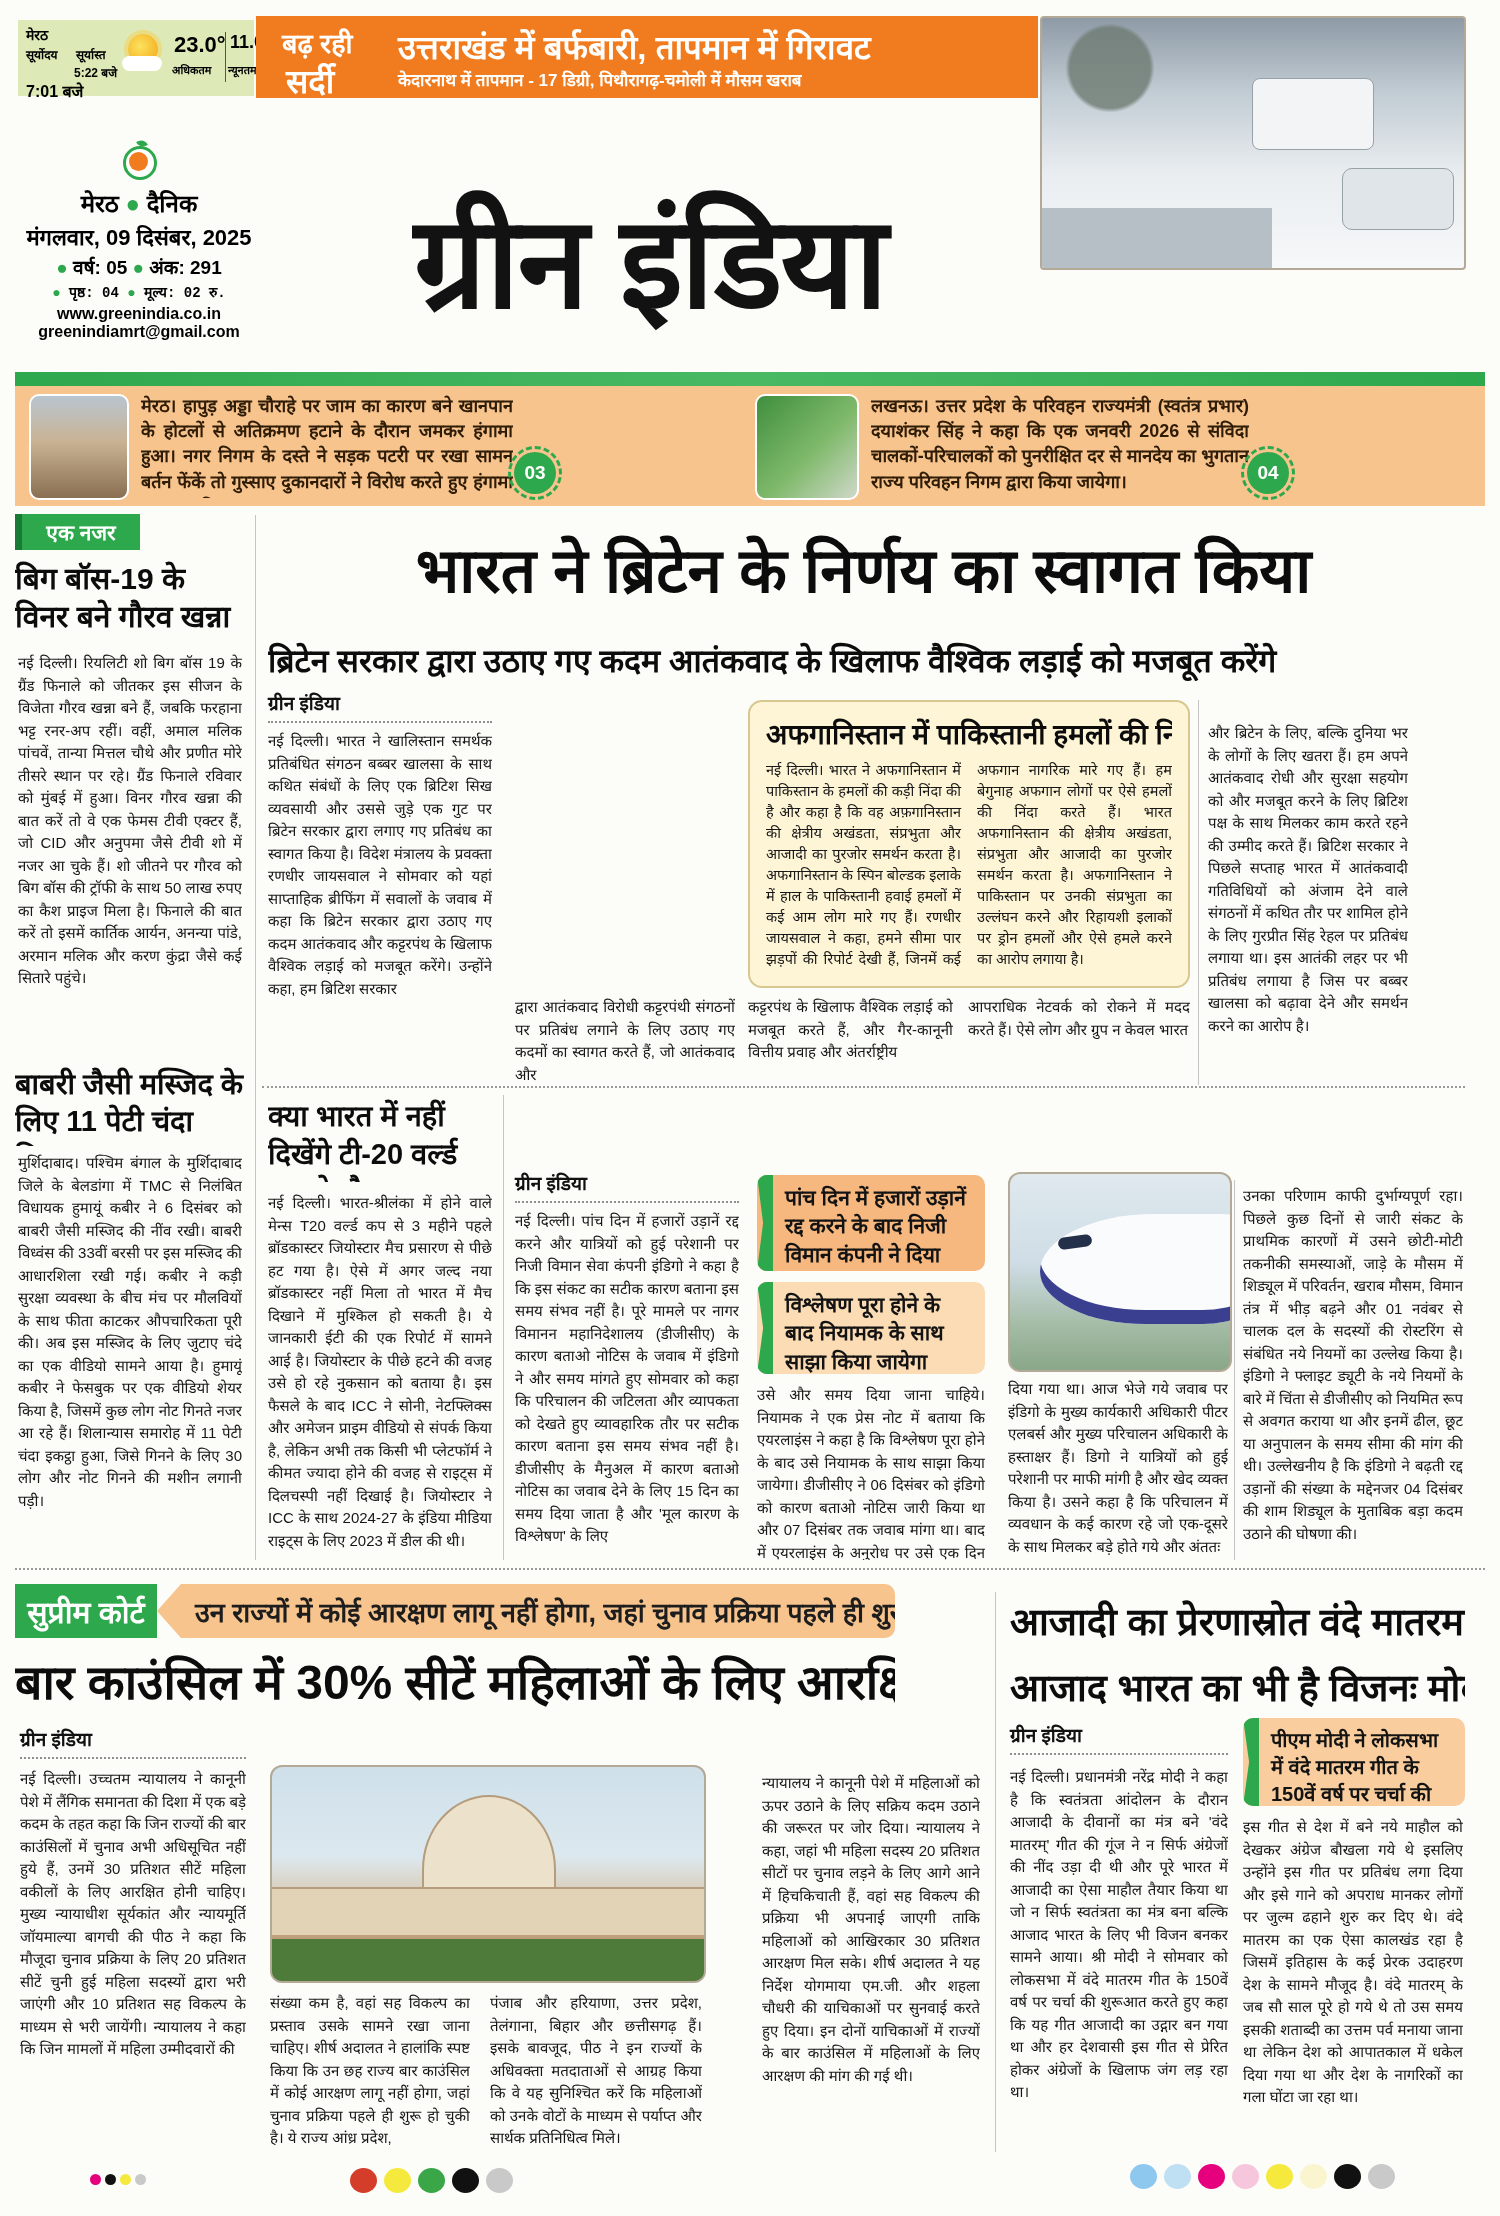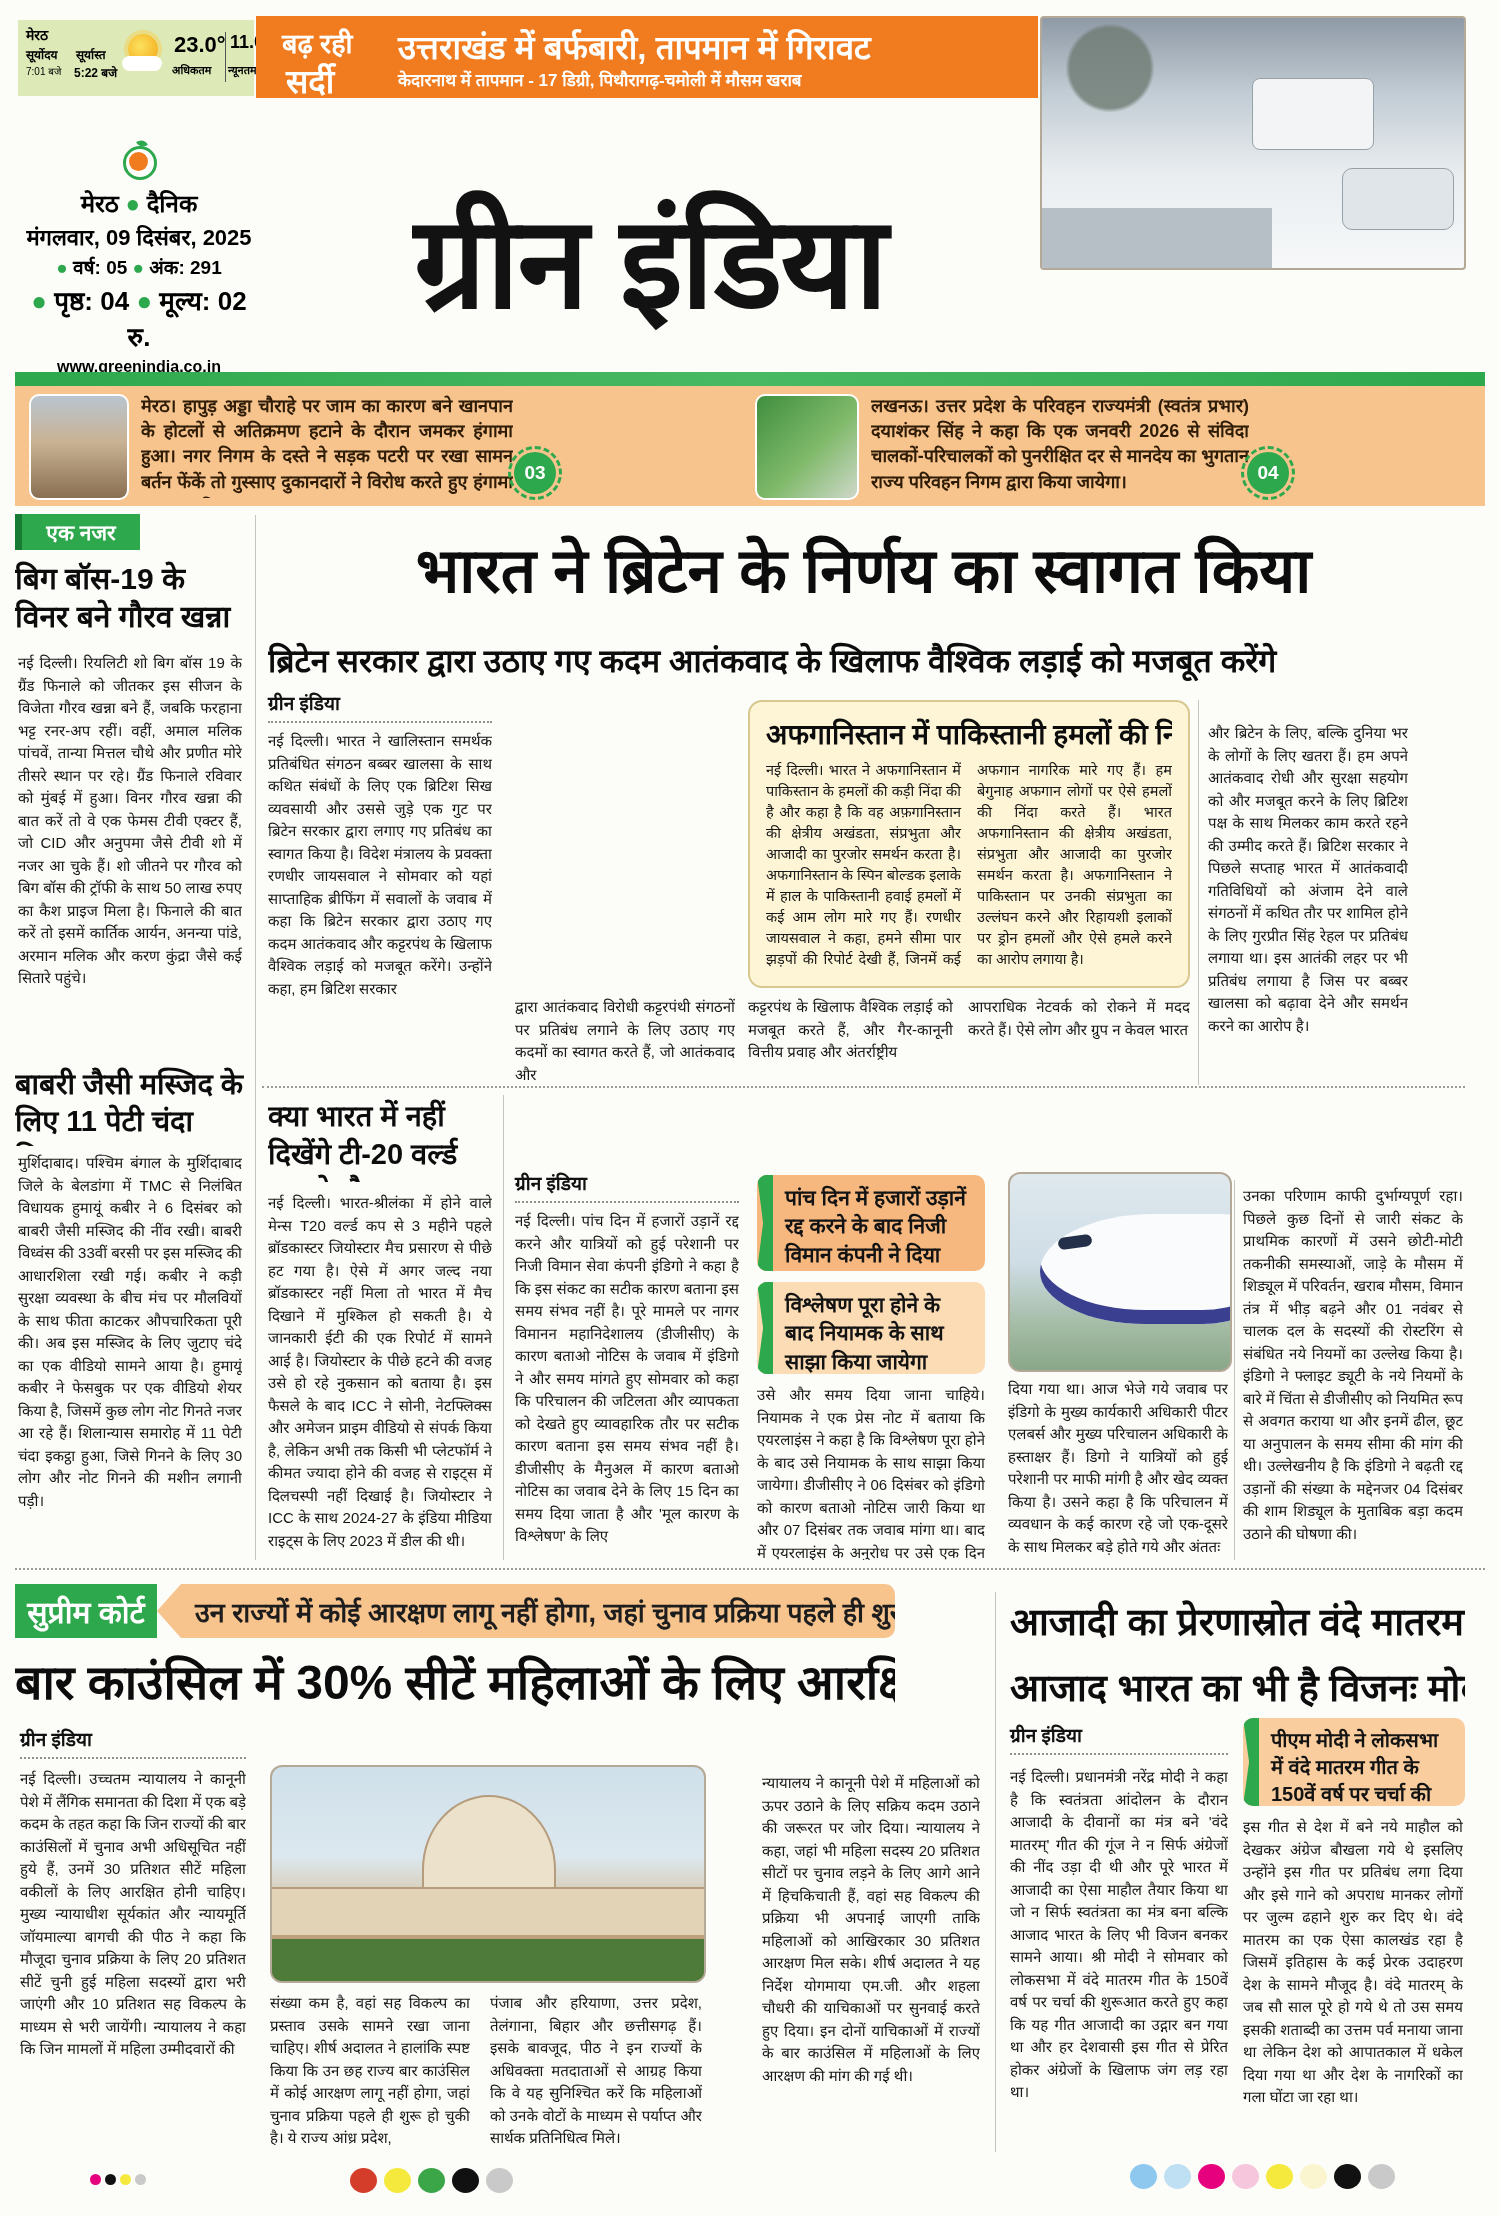--- a/index.html
+++ b/index.html
@@ -26,21 +26,21 @@
   .ph-label{position:absolute;left:0;right:0;bottom:0;background:#d7b98b;color:#5a3a14;text-align:center;font-weight:700;letter-spacing:1px;}
 </style>
 </head>
 <body>
 
 <div class="page">
 
   <div class="abs" style="left:18px;top:20px;width:236px;height:76px;background:#dde9b6;">
     <div class="abs" style="left:8px;top:5px;font-size:14px;font-weight:700;">मेरठ</div>
     <div class="abs" style="left:8px;top:26px;font-size:12px;font-weight:700;">सूर्योदय</div>
-    <div class="abs" style="left:8px;top:44px;font-size:10px;font-weight:400;">7:01 बजे</div>
+    <div class="abs" style="left:8px;top:60px;font-size:16px;font-weight:700;">7:01 बजे</div>
     <div class="abs" style="left:58px;top:26px;font-size:12px;font-weight:700;">सूर्यास्त</div>
     <div class="abs" style="left:56px;top:44px;font-size:12px;font-weight:700;">5:22 बजे</div>
     <div class="abs" style="left:104px;top:12px;width:44px;height:44px;">
       <span class="abs" style="left:6px;top:2px;width:30px;height:30px;border-radius:50%;background:radial-gradient(circle at 40% 40%,#fce25e,#f2a414);box-shadow:0 0 0 4px rgba(250,205,70,.45);"></span>
       <span class="abs" style="left:0;top:24px;width:40px;height:15px;background:#fff;border-radius:10px;box-shadow:-4px-4px 0 0 #eef4f8;"></span>
     </div>
     <div class="abs" style="left:156px;top:12px;font-size:22px;font-weight:800;">23.0°</div>
     <div class="abs" style="left:154px;top:42px;font-size:11px;font-weight:700;">अधिकतम</div>
     <div class="abs" style="left:207px;top:12px;width:0;height:50px;border-left:1px solid #555;"></div>
     <div class="abs" style="left:212px;top:12px;font-size:18px;font-weight:800;">11.0°</div>
@@ -72,21 +72,21 @@
       <span style="color:#2ea84c;">●</span>
       <span>दैनिक</span>
     </div>
     <div class="nowrap" style="font-size:22px;font-weight:800;margin-top:2px;">मंगलवार, 09 दिसंबर, 2025</div>
     <div style="font-size:19px;font-weight:800;margin-top:3px;">
       <span style="color:#2ea84c;">●</span>
       <span>वर्ष: 05</span>
       <span style="color:#2ea84c;">●</span>
       <span>अंक: 291</span>
     </div>
-    <div style="font-size:26px;font-weight:800;margin-top:2px;">
+    <div style="font-size:14px;font-weight:800;margin-top:2px;font-family:Liberation Mono, monospace;">
       <span style="color:#2ea84c;">●</span>
       <span>पृष्ठ: 04</span>
       <span style="color:#2ea84c;">●</span>
       <span>मूल्य: 02 रु.</span>
     </div>
     <div style="font-size:16px;font-weight:800;margin-top:4px;">www.greenindia.co.in</div>
     <div style="font-size:16px;font-weight:800;">greenindiamrt@gmail.com</div>
   </div>
 
   <div class="abs nowrap" style="left:255px;top:142px;width:790px;height:230px;font-size:128px;font-weight:900;color:#121212;display:flex;align-items:center;justify-content:center;overflow:hidden;letter-spacing:-2px;">ग्रीन इंडिया</div>

